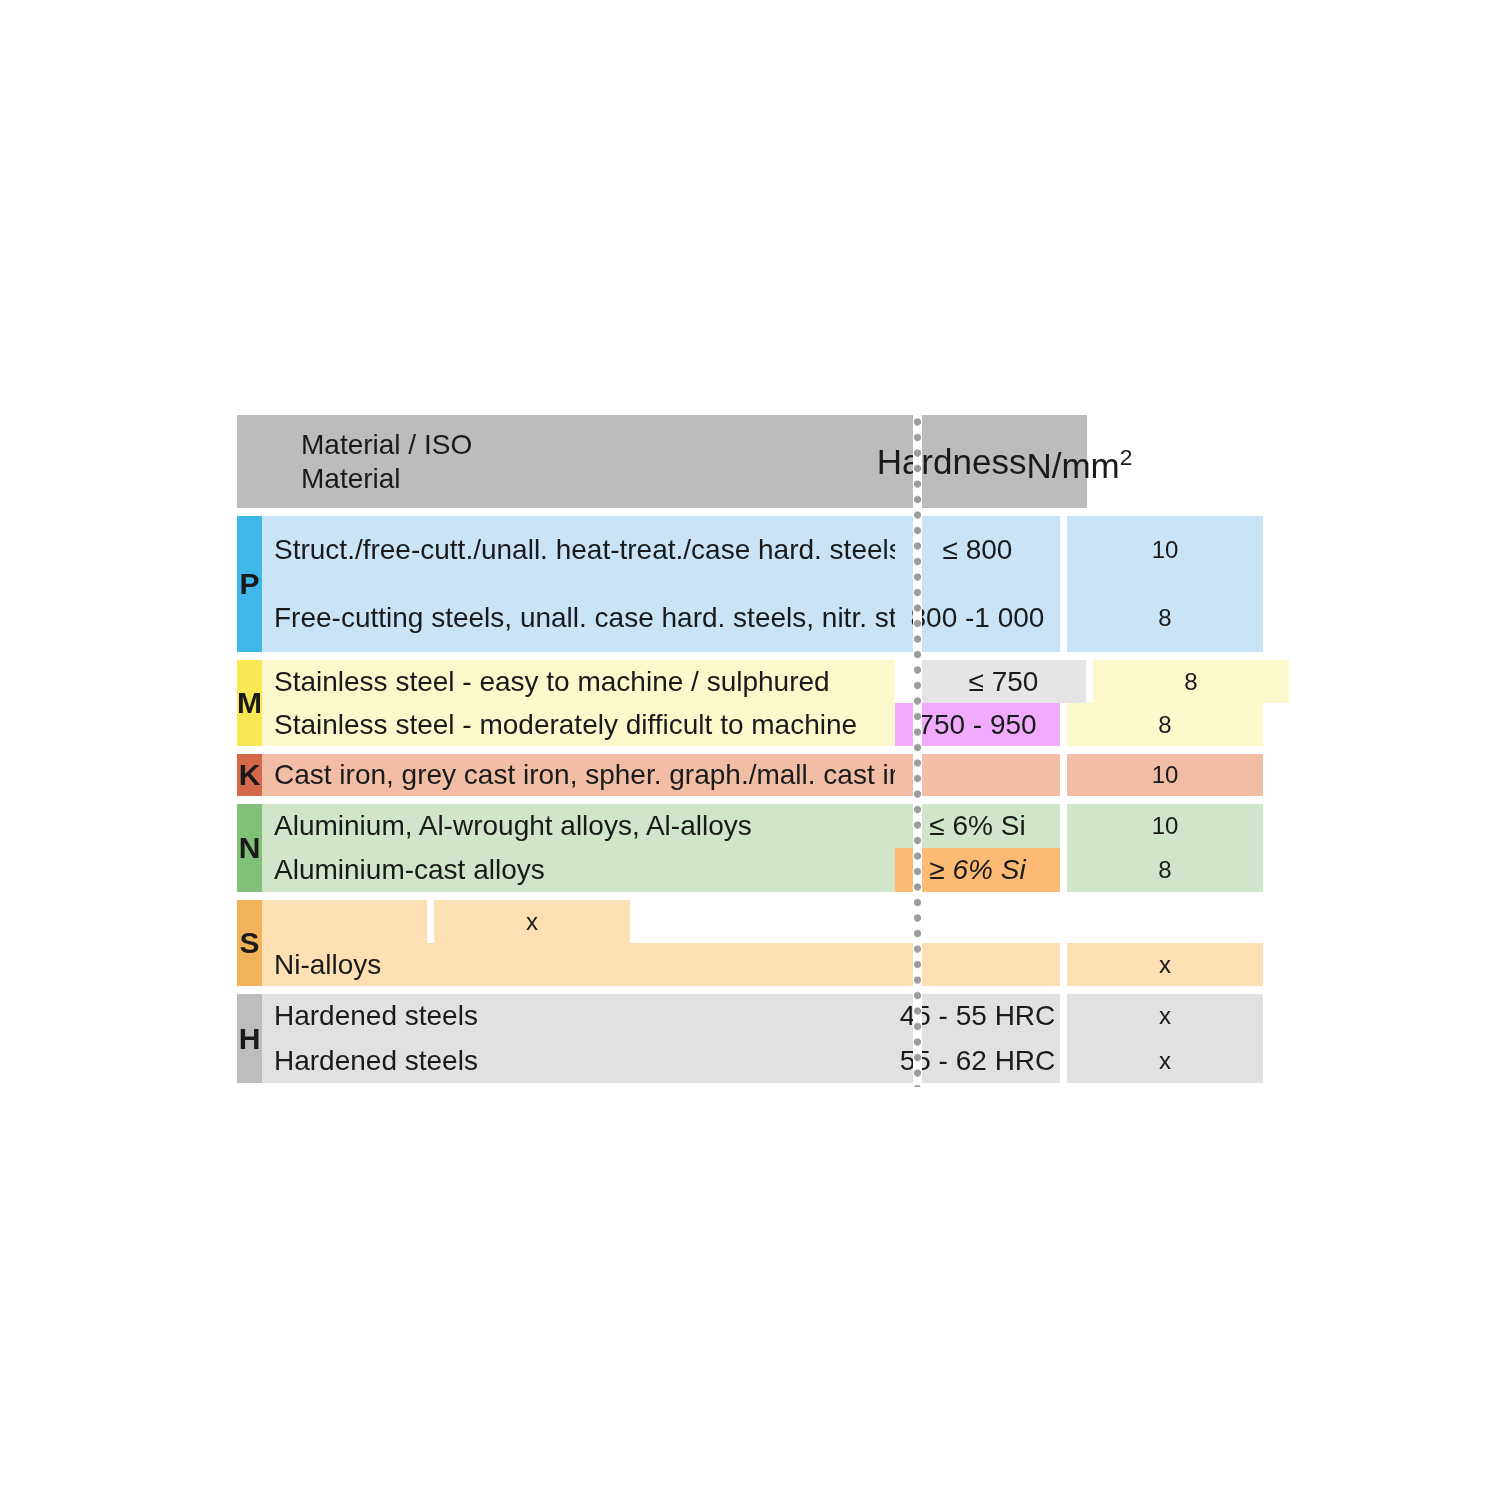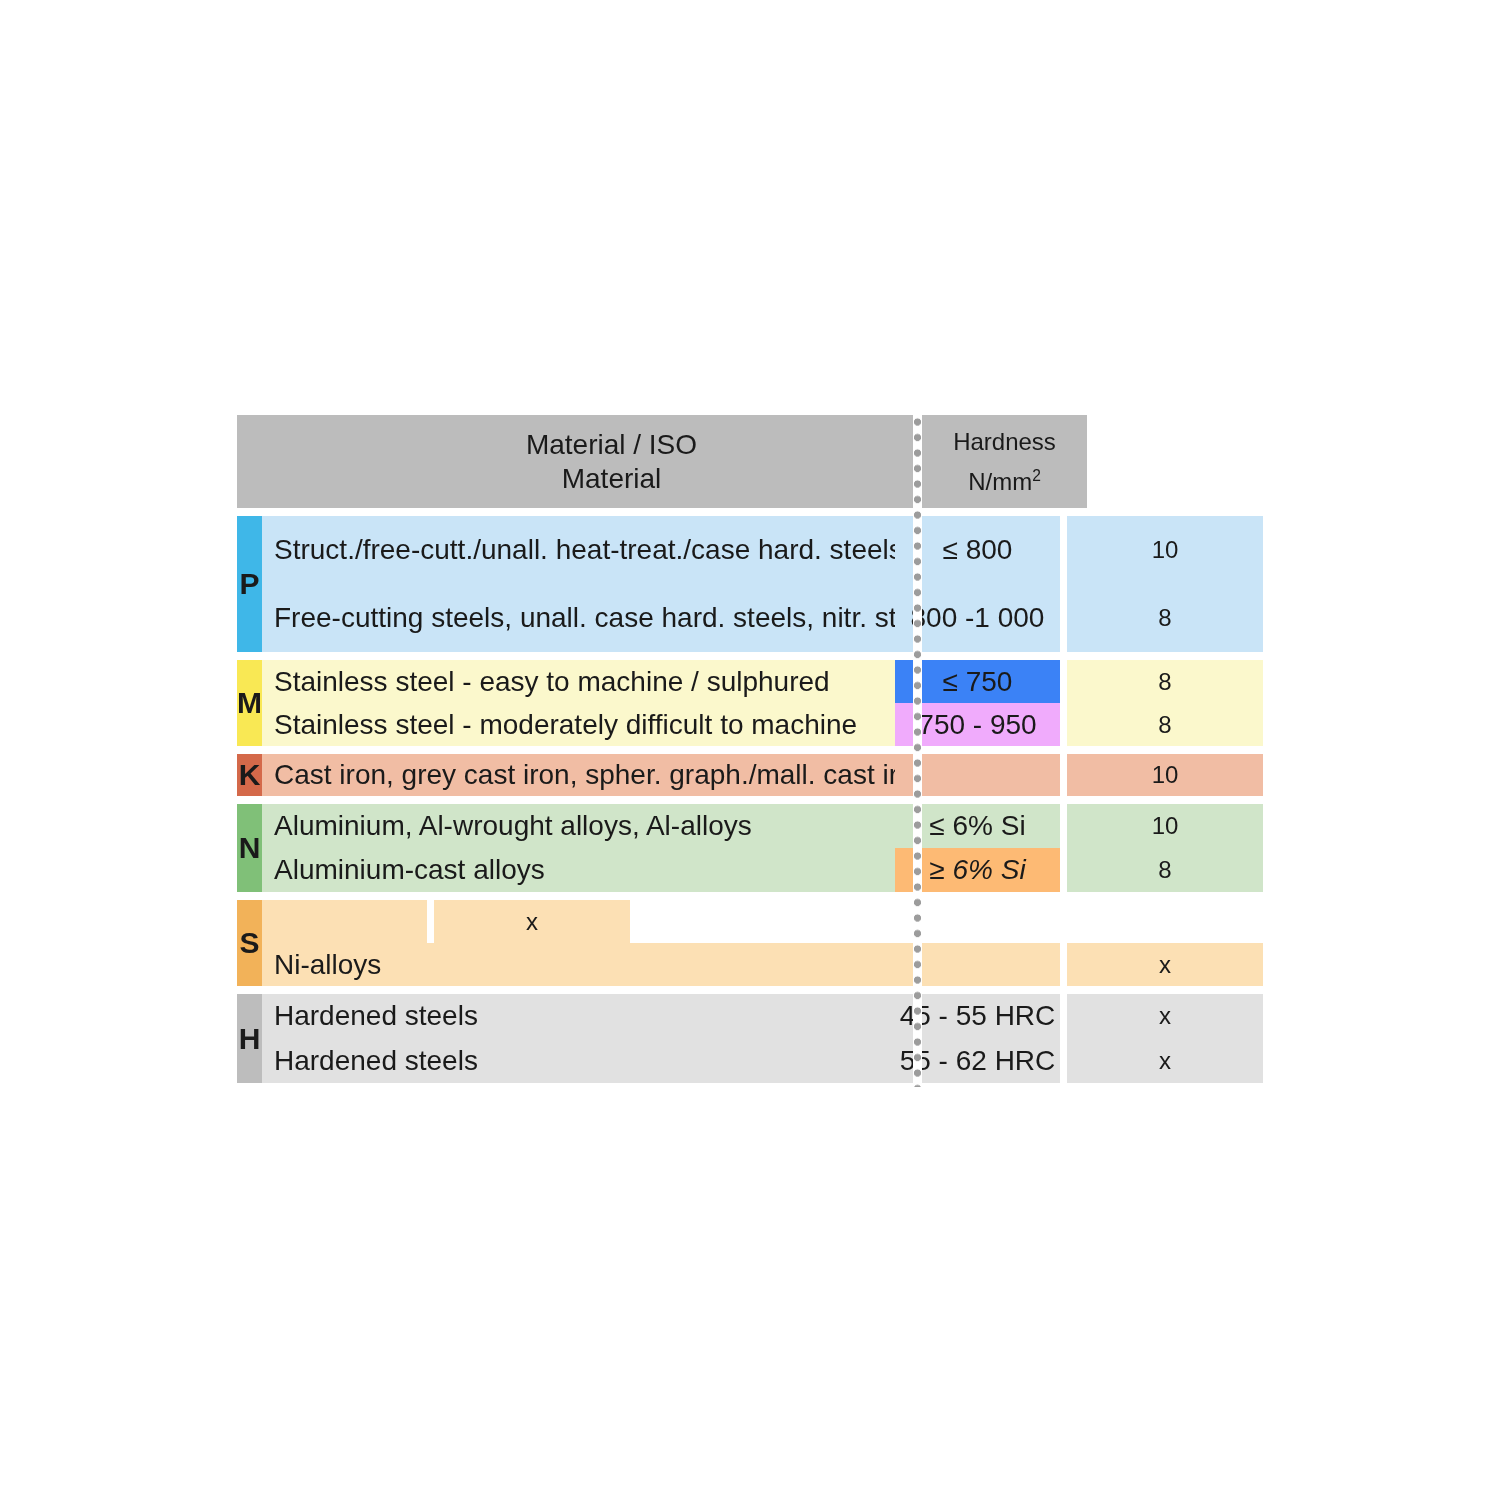--- a/index.html
+++ b/index.html
@@ -31,30 +31,29 @@
   .hdr-material {
     width: 685px;
     background: var(--hdr-bg);
     display: flex;
     flex-direction: column;
     justify-content: center;
     padding-left: 64px;
     box-sizing: border-box;
     font-size: 28px;
     line-height: 34px;
-    align-items: center;
   }
   .hdr-hardness {
     width: 165px;
     background: var(--hdr-bg);
     display: flex;
-    flex-direction: column;
-    justify-content: center;
-    align-items: center;
-    font-size: 24px;
+    flex-direction: row;
+    justify-content: center;
+    align-items: center;
+    font-size: 35px;
     line-height: 34px;
   }
   .hdr-gap { width: 7px; }
   .hdr-rec {
     width: 169px;
     background: var(--hdr-bg);
     display: flex;
     flex-direction: column;
     justify-content: center;
     align-items: center;
@@ -163,21 +162,21 @@
               <div class="cell-gap"></div>
               <div class="cell-speed" style="background: rgb(201, 228, 247);">8</div>
             </div>
           </div>
         </div>
         <div class="group g-m">
           <div class="letter-cell" style="background: rgb(249, 232, 84);">M</div>
           <div class="rows">
             <div class="row">
               <div class="cell-material" style="background: rgb(251, 248, 204);">Stainless steel - easy to machine / sulphured</div>
-              <div class="cell-hardness" style="background: #3b82f6;">≤ 750</div>
+              <div class="cell-hardness" style="background: #e5e5e5; margin-left: 26px;">≤ 750</div>
               <div class="cell-gap"></div>
               <div class="cell-speed" style="background: rgb(251, 248, 204);">8</div>
             </div>
             <div class="row">
               <div class="cell-material" style="background: rgb(251, 248, 204);">Stainless steel - moderately difficult to machine</div>
               <div class="cell-hardness" style="background: #f0abfc;">750 - 950</div>
               <div class="cell-gap"></div>
               <div class="cell-speed" style="background: rgb(251, 248, 204);">8</div>
             </div>
           </div>

